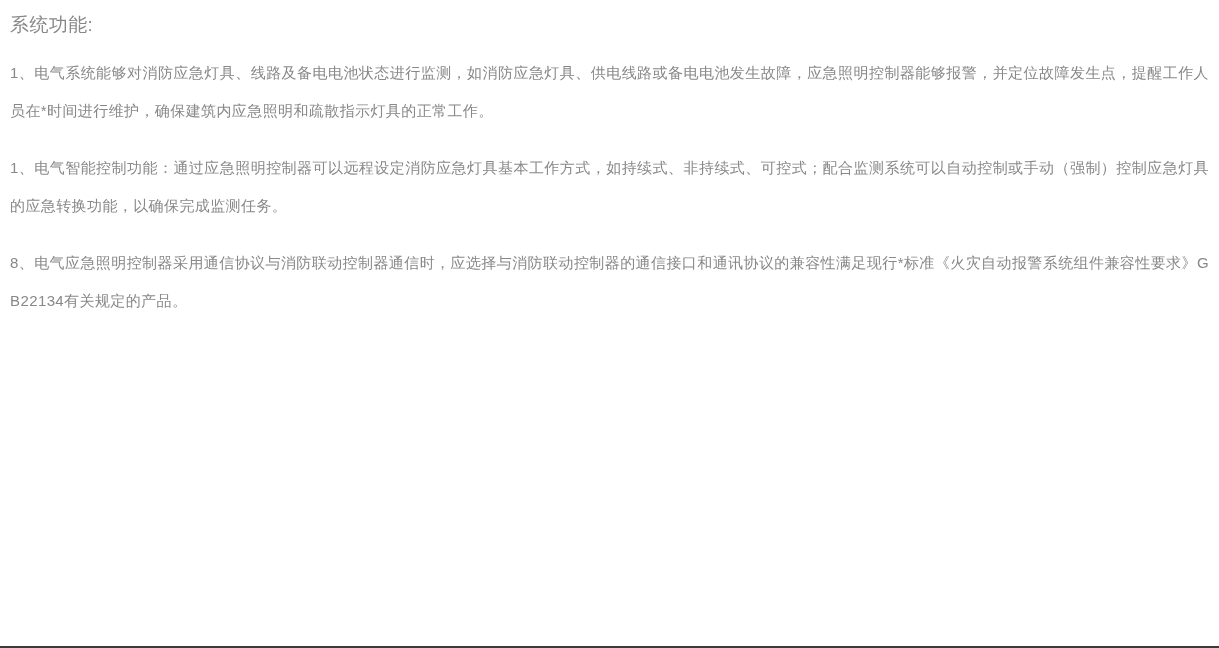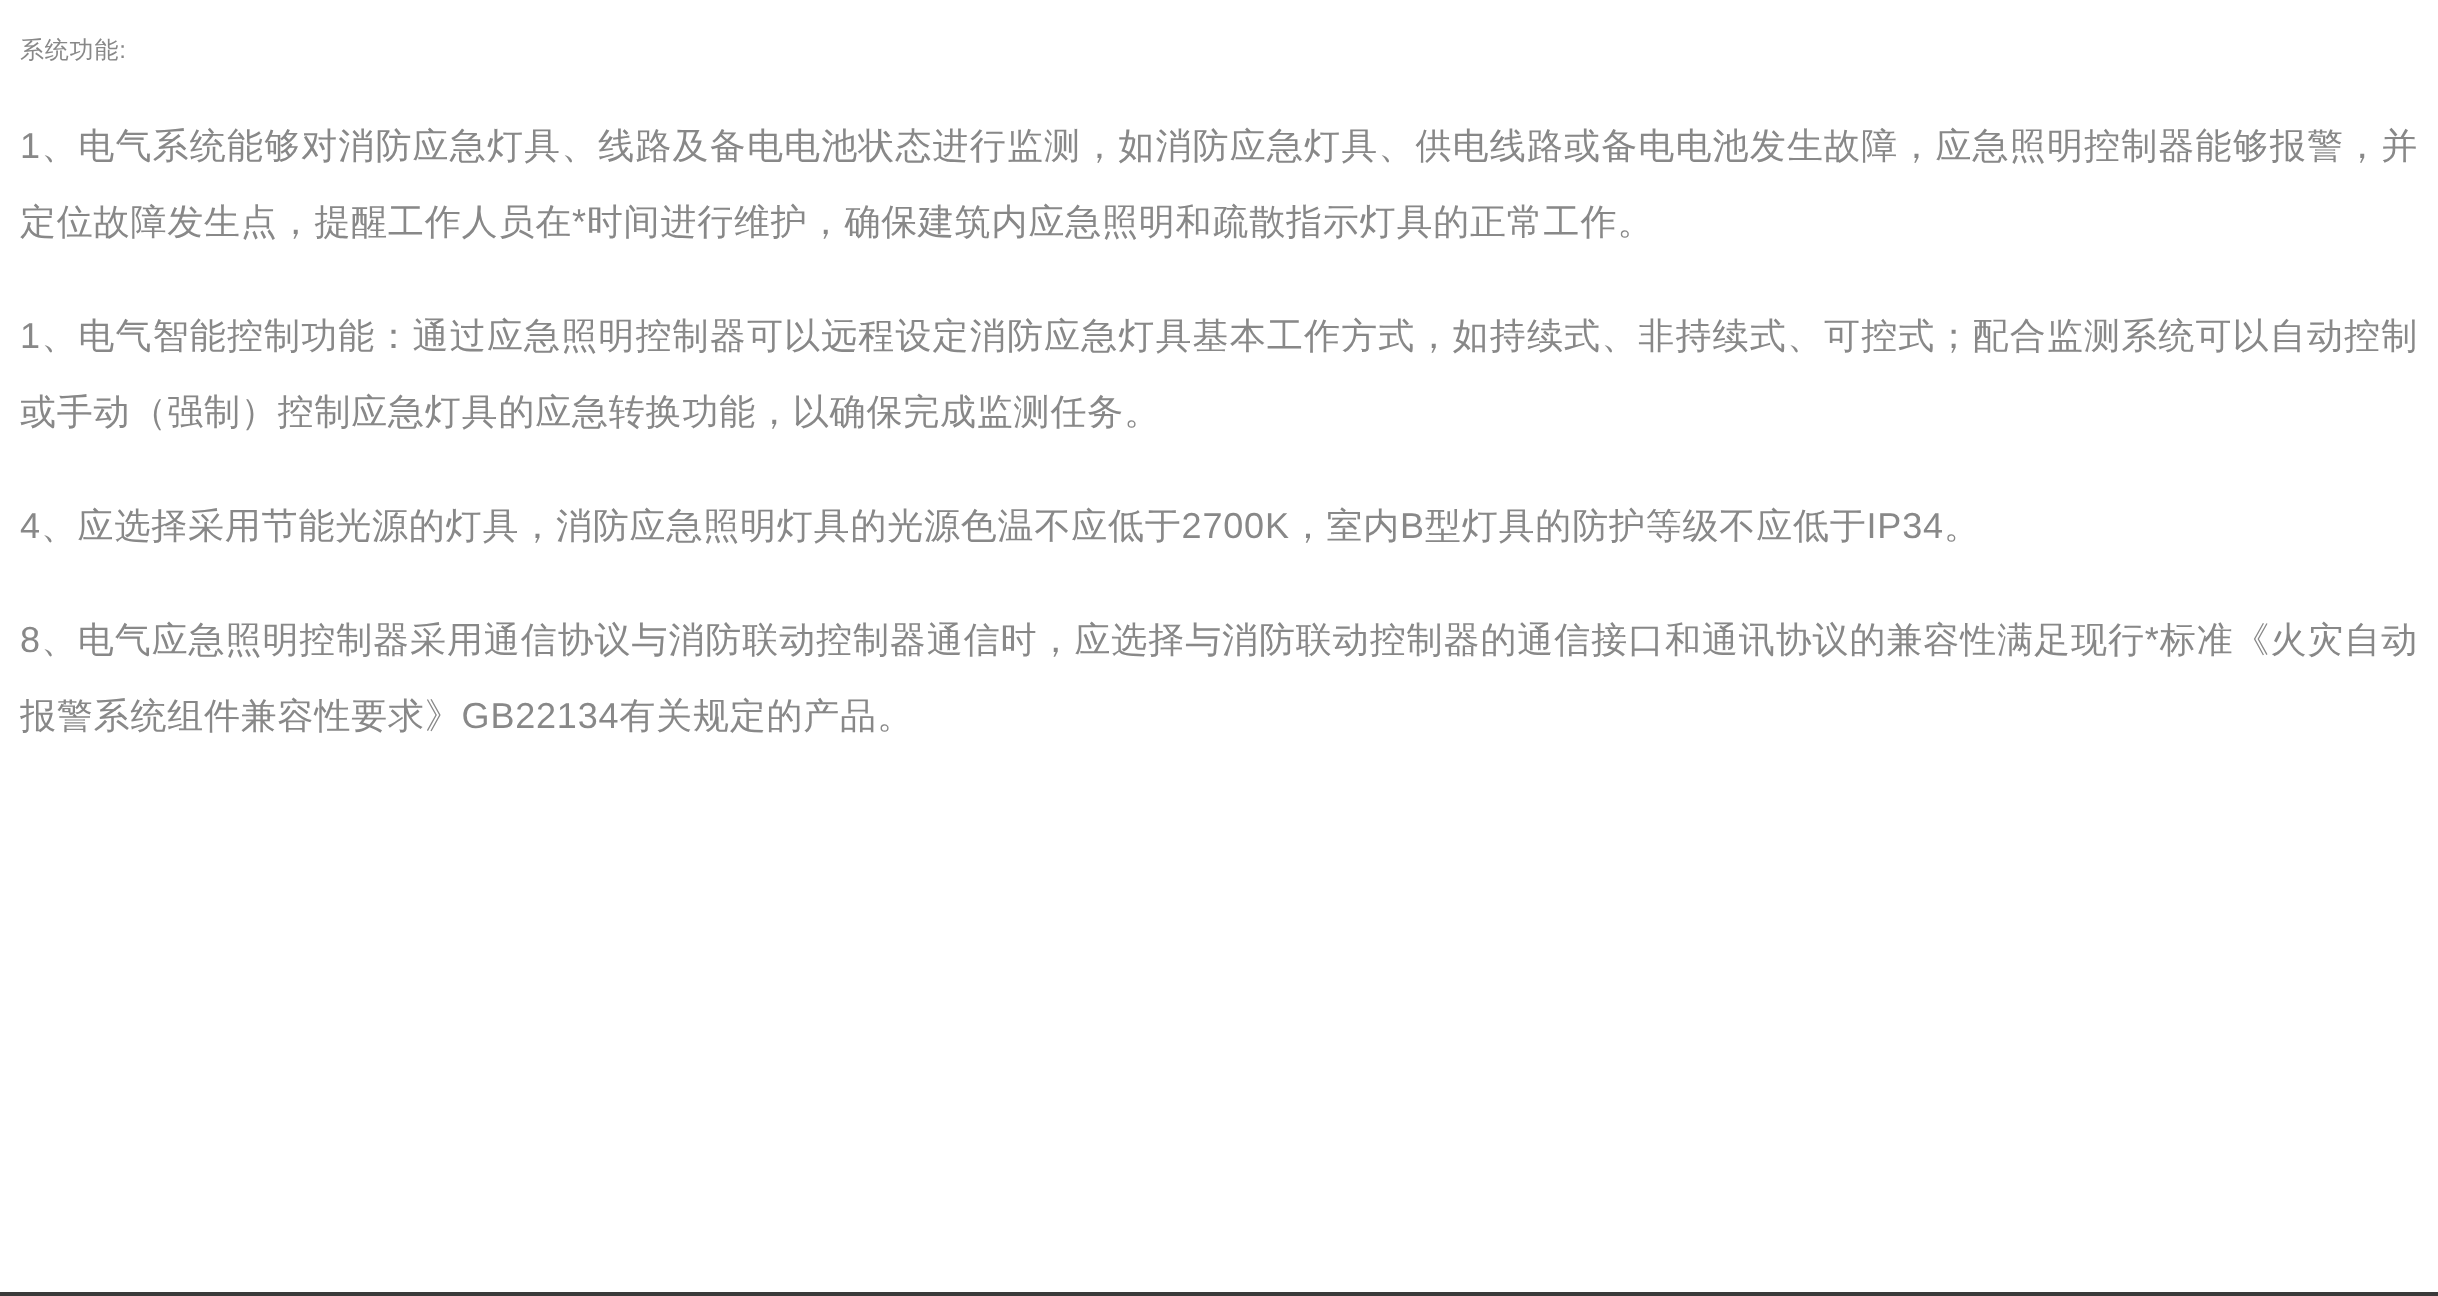--- a/index.html
+++ b/index.html
@@ -15,28 +15,28 @@
     font-family: "Liberation Sans", "DejaVu Sans", sans-serif;
   }
   .doc {
     box-sizing: border-box;
     width: 100%;
     height: 100%;
     padding: 10px 10px 0 10px;
     color: #888888;
   }
   .doc-title {
-    font-size: 12px;
+    font-size: 19px;
     line-height: 30px;
     margin: 0 0 14px 0;
     font-weight: normal;
     letter-spacing: 0.4px;
   }
   .doc p {
-    font-size: 18px;
+    font-size: 15px;
     line-height: 38px;
     letter-spacing: 0.4px;
     margin: 0 0 19px 0;
     text-align: justify;
     text-justify: inter-ideograph;
     word-break: break-all;
   }
   .bottom-divider {
     position: absolute;
     left: 0;
@@ -46,17 +46,16 @@
     background: #3a3a3a;
   }
 </style>
 </head>
 <body>
 
 <div class="doc">
   <h2 class="doc-title">系统功能:</h2>
   <p>1、电气系统能够对消防应急灯具、线路及备电电池状态进行监测，如消防应急灯具、供电线路或备电电池发生故障，应急照明控制器能够报警，并定位故障发生点，提醒工作人员在*时间进行维护，确保建筑内应急照明和疏散指示灯具的正常工作。</p>
   <p>1、电气智能控制功能：通过应急照明控制器可以远程设定消防应急灯具基本工作方式，如持续式、非持续式、可控式；配合监测系统可以自动控制或手动（强制）控制应急灯具的应急转换功能，以确保完成监测任务。</p>
-  <p>4、应选择采用节能光源的灯具，消防应急照明灯具的光源色温不应低于2700K，室内B型灯具的防护等级不应低于IP34。</p>
   <p>8、电气应急照明控制器采用通信协议与消防联动控制器通信时，应选择与消防联动控制器的通信接口和通讯协议的兼容性满足现行*标准《火灾自动报警系统组件兼容性要求》GB22134有关规定的产品。</p>
 </div>
 
 <div class="bottom-divider"></div>
 
 </body></html>

